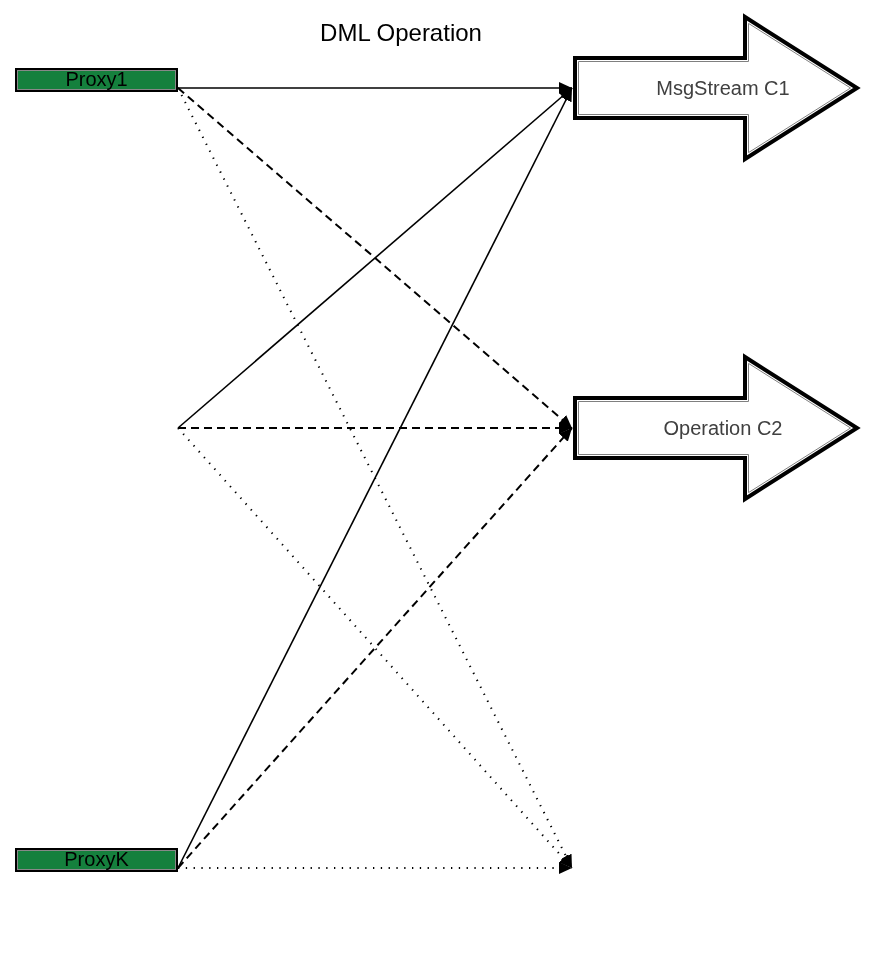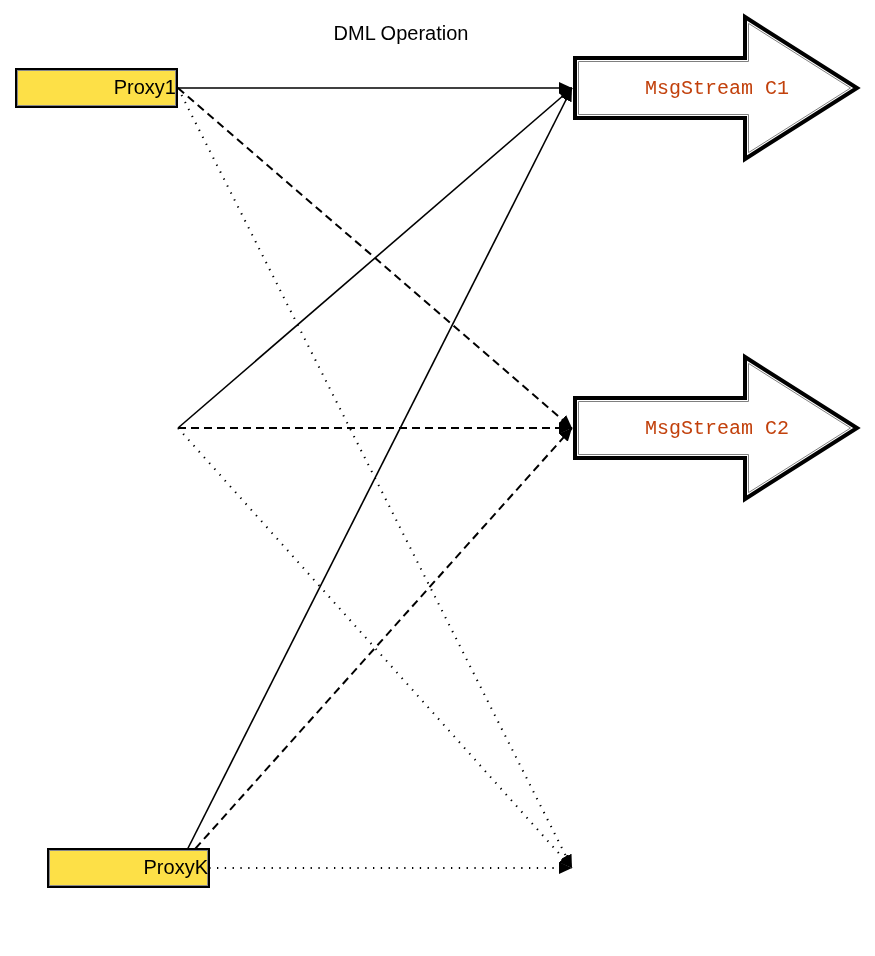--- a/index.html
+++ b/index.html
@@ -27,84 +27,83 @@
     fill: none;
   }
   .conn.solid  { stroke-width: 1.6; }
   .conn.dashed { stroke-width: 2;   stroke-dasharray: 8 5; }
   .conn.dotted { stroke-width: 2;   stroke-dasharray: 1.3 6.5; }
 
   .proxy-box {
     position: absolute;
     left: 15px;
     width: 163px;
-    height: 40px;
+    height: 24px;
     box-sizing: border-box;
-    background: #fde047;
+    background: #15803d;
     border: 2px solid #000000;
     display: flex;
     align-items: center;
-    justify-content: flex-end;
+    justify-content: center;
     font-size: 20px;
     color: #000000;
     z-index: 2;
   }
   .proxy-box::after {
     content: '';
     position: absolute;
     inset: 0px;
     border: 1px solid #888888;
     pointer-events: none;
   }
   .proxy-box .proxy-label {
     position: relative;
     z-index: 1;
     padding-bottom: 1px;
   }
   .proxy-1 { top: 68px; }
   .proxy-2 { top: 408px; }
-  .proxy-k { top: 848px; margin-left: 32px; }
+  .proxy-k { top: 848px; }
 
   .stream {
     position: absolute;
     left: 571px;
     width: 292px;
     height: 152px;
     z-index: 3;
   }
   .stream-c1 { top: 12px; }
   .stream-c2 { top: 352px; }
   .stream-cn { top: 792px; }
   .stream svg {
     position: absolute;
     left: 0; top: 0;
     display: block;
   }
   .stream .stream-label {
     position: absolute;
-    left: 4px; top: 0;
+    left: 10px; top: 0;
     width: 292px;
     height: 152px;
     display: flex;
     align-items: center;
     justify-content: center;
     font-size: 20px;
-    color: #c2410c;
+    color: #404040;
     padding-right: 8px;
     box-sizing: border-box;
-    font-family: Liberation Mono, monospace;
   }
 
   .dml-label {
     position: absolute;
     left: 251px;
     top: 21px;
     width: 300px;
     text-align: center;
-    font-size: 20px;
+    font-size: 24px;
     line-height: 24px;
     color: #000000;
     z-index: 4;
   }
 </style>
 </head>
 <body>
 
 <div class="canvas">
 
@@ -142,17 +141,17 @@
       <polygon points="7.5,49.5 177.5,49.5 177.5,11.4 279.5,76 177.5,140.6 177.5,102.5 7.5,102.5" fill="none" stroke="#808080" stroke-width="1"></polygon>
     </svg>
     <div class="stream-label">MsgStream C1</div>
   </div>
 
   <div class="stream stream-c2">
     <svg width="292" height="152" viewBox="0 0 292 152" xmlns="http://www.w3.org/2000/svg">
       <polygon points="4,46 174,46 174,5 286,76 174,147 174,106 4,106" fill="#ffffff" stroke="#000000" stroke-width="4" stroke-linejoin="miter"></polygon>
       <polygon points="7.5,49.5 177.5,49.5 177.5,11.4 279.5,76 177.5,140.6 177.5,102.5 7.5,102.5" fill="none" stroke="#808080" stroke-width="1"></polygon>
     </svg>
-    <div class="stream-label">MsgStream C2</div>
+    <div class="stream-label">Operation C2</div>
   </div>
 
 
 </div>
 
 </body></html>

